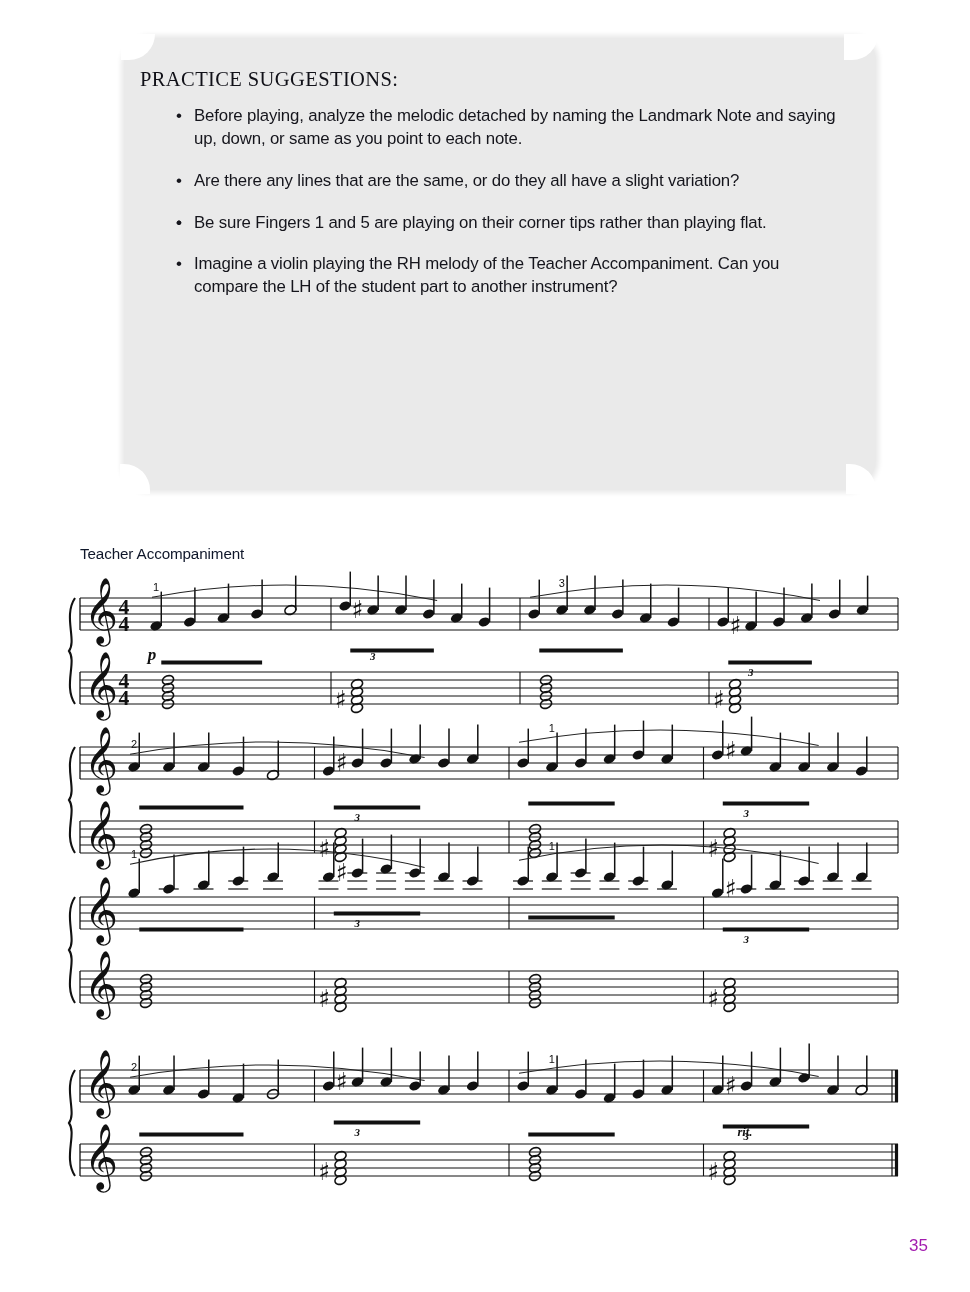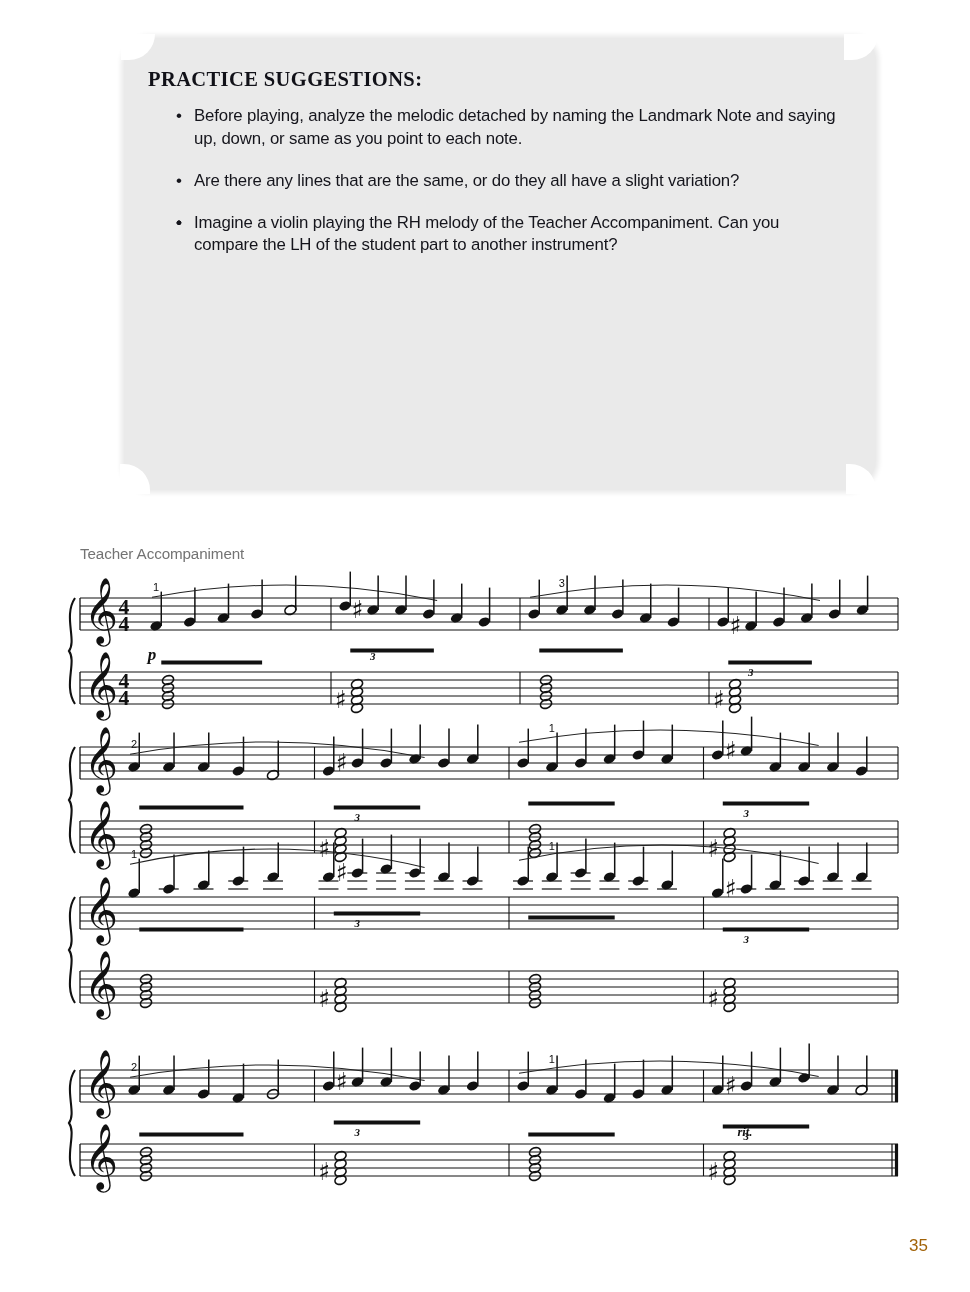--- a/index.html
+++ b/index.html
@@ -52,22 +52,22 @@
     inset: 0;
     padding: 30px 40px 0 16px;
     box-sizing: border-box;
   }
 
   .section-heading {
     font-family: "Liberation Serif", serif;
     font-size: 20.5px;
     letter-spacing: 0.4px;
     color: #111118;
-    margin: 0 0 6px 8px;
-    font-weight: 700;
+    margin: 0 0 6px 0;
+    font-weight: 400;
   }
   #heading-as-you-play { margin-top: 38px; }
 
   ul.tip-list {
     list-style: none;
     margin: 14px 0 0 0;
     padding: 0 0 0 36px;
   }
   ul.tip-list li {
     position: relative;
@@ -94,31 +94,31 @@
     left: 0;
     top: 525px;
     width: 970px;
     height: 715px;
   }
   #part-label {
     position: absolute;
     left: 80px;
     top: 20px;
     font-size: 15.2px;
-    color: #737373;
+    color: #0f172a;
     letter-spacing: -0.1px;
   }
   .system-svg { display: block; }
 
   #page-number {
     position: absolute;
     right: 42px;
     bottom: 36px;
     font-size: 17px;
-    color: #a16207;
+    color: #a21caf;
   }
 </style>
 </head>
 <body>
 
 <div id="tips-panel">
   <div class="panel-inner">
 
     <h2 class="section-heading" id="heading-practice">PRACTICE SUGGESTIONS:</h2>
 
@@ -133,20 +133,21 @@
       </li>
     </ul>
 
 
     <ul class="tip-list">
       <li>
         <span class="bullet">•</span>
       </li>
       <li>
         <span class="bullet">•</span>
+        <span>Be sure Fingers 1 and 5 are playing on their corner tips rather than playing flat.</span>
       </li>
       <li>
         <span class="bullet">•</span>
         <span>Imagine a violin playing the RH melody of the Teacher Accompaniment. Can you compare the LH of the student part to another instrument?</span>
       </li>
     </ul>
 
   </div>
 </div>
 

